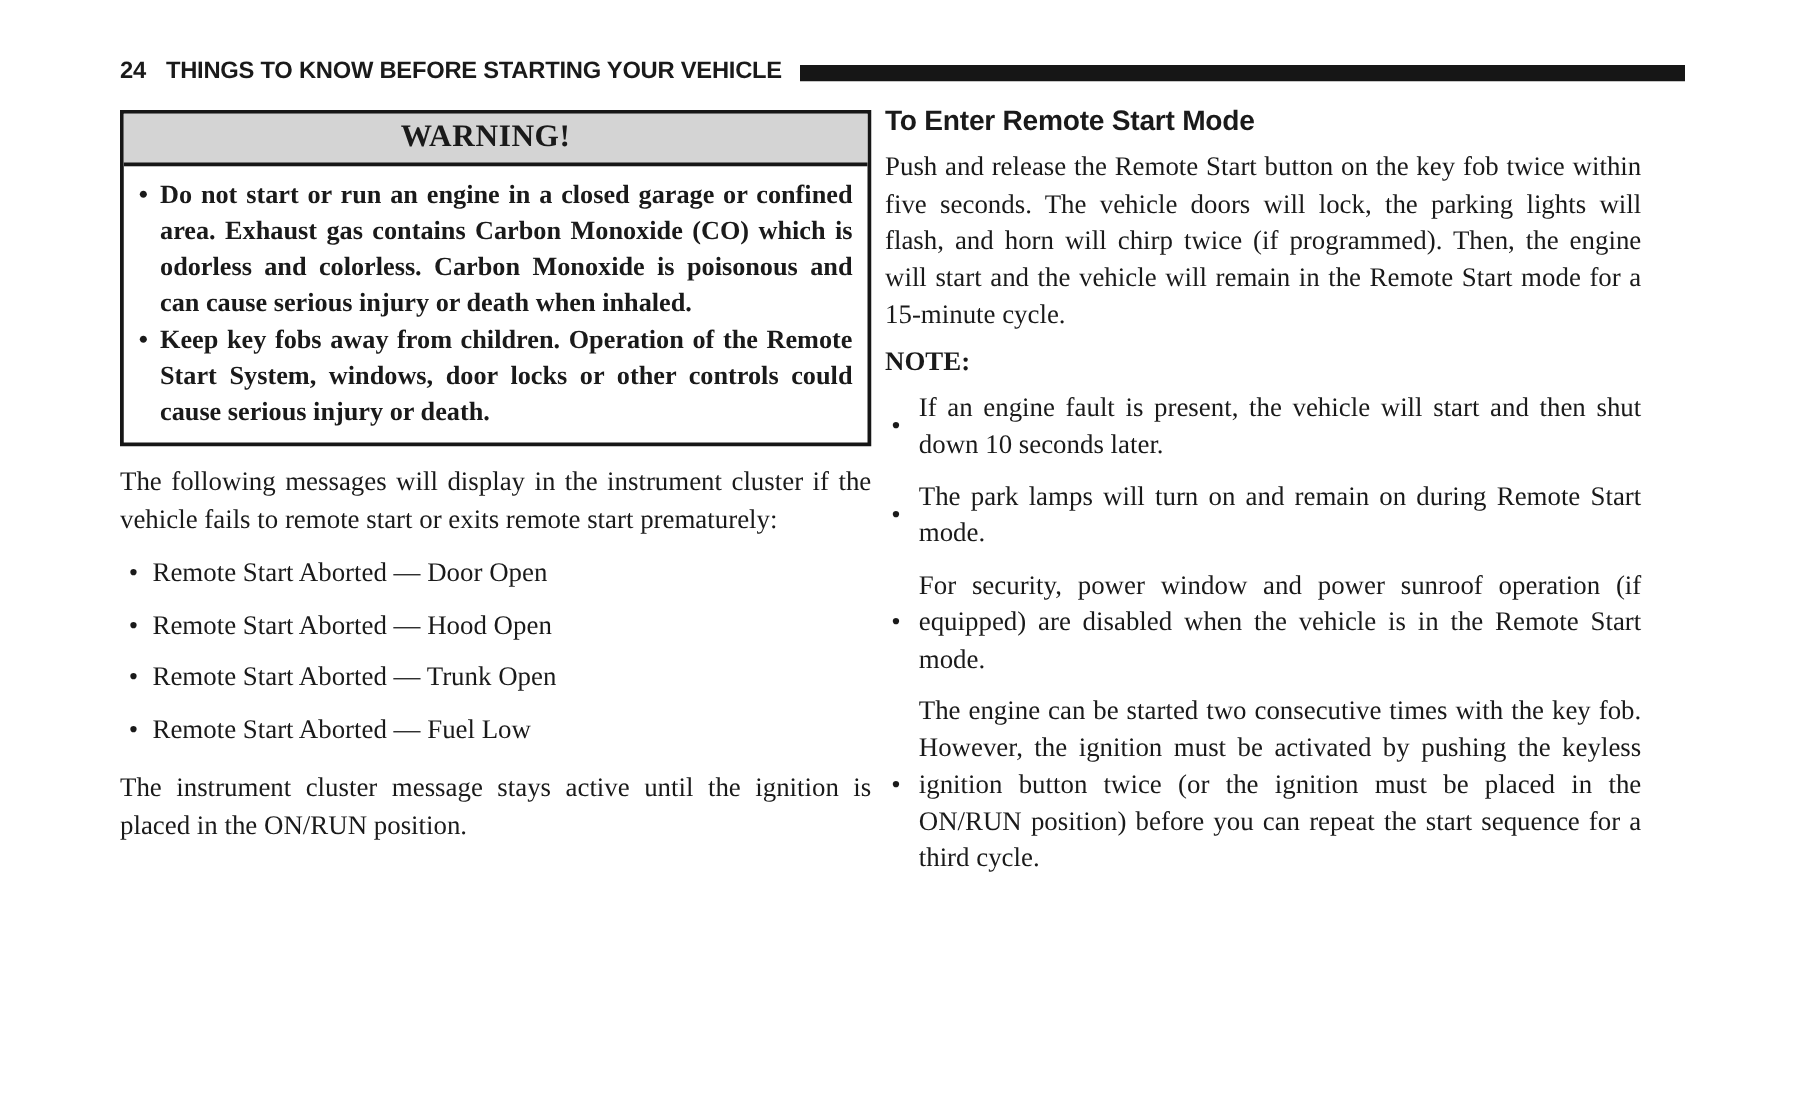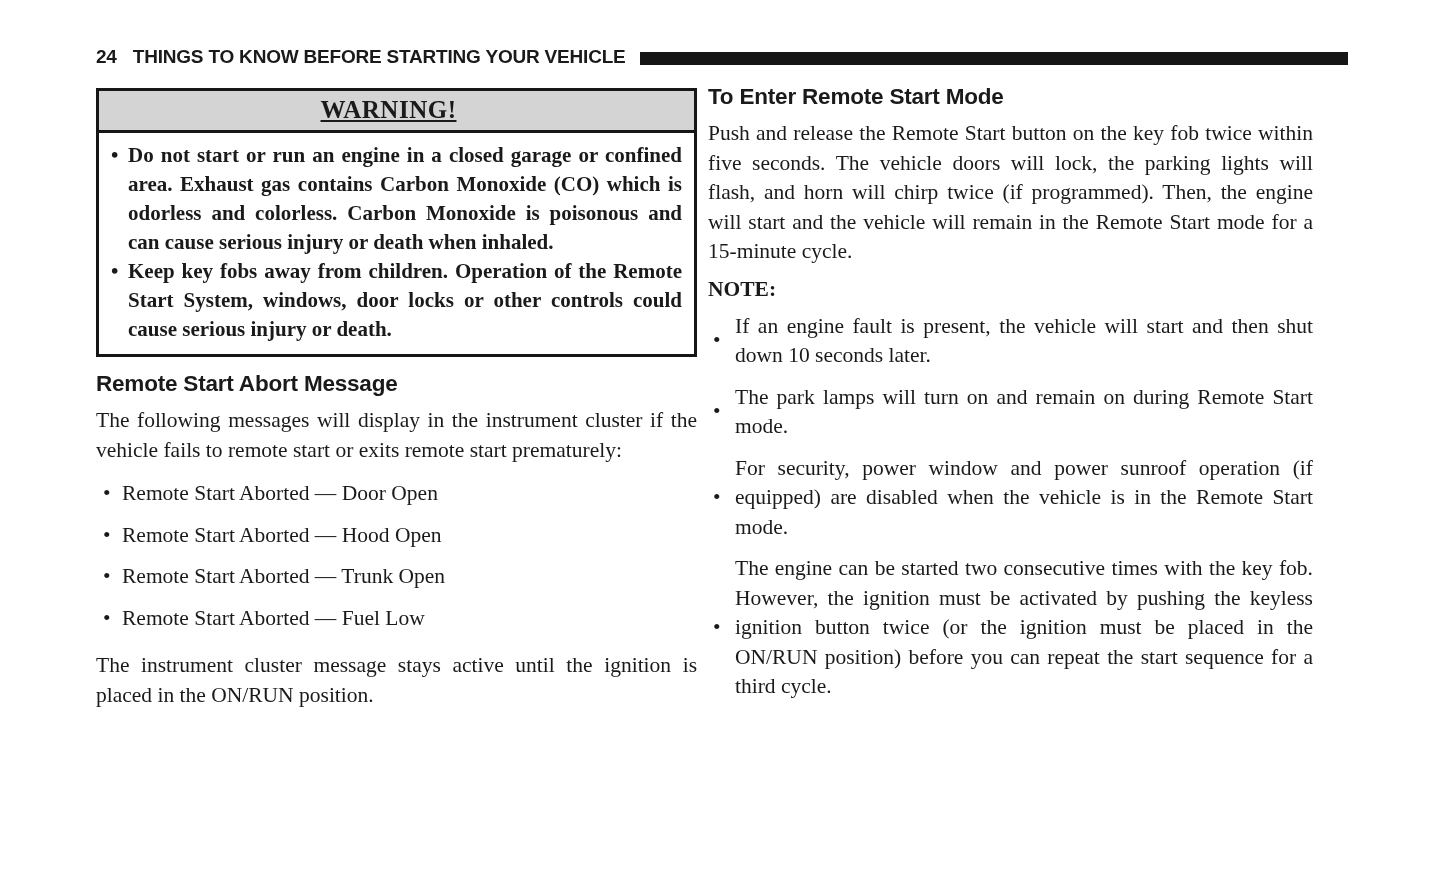--- a/index.html
+++ b/index.html
@@ -48,21 +48,20 @@
     margin-bottom: 14px;
   }
   .warning-head {
     background: #d4d4d4;
     border-bottom: 3px solid #161616;
     text-align: center;
     font-weight: bold;
     font-size: 25px;
     padding: 5px 16px 6px 0;
     letter-spacing: 0.5px;
-    text-decoration: underline;
   }
   .warning-body {
     padding: 8px 12px 10px 12px;
     font-weight: bold;
     font-size: 21px;
     line-height: 29px;
     border-radius: 19px;
   }
   .warning-body .li {
     display: flex;
@@ -132,21 +131,20 @@
           <span class="li-bullet"></span>
           <span class="li-text">Do not start or run an engine in a closed garage or confined area. Exhaust gas contains Carbon Monoxide (CO) which is odorless and colorless. Carbon Monoxide is poisonous and can cause serious injury or death when inhaled.</span>
         </div>
         <div class="li">
           <span class="li-bullet"></span>
           <span class="li-text">Keep key fobs away from children. Operation of the Remote Start System, windows, door locks or other controls could cause serious injury or death.</span>
         </div>
       </div>
     </div>
 
-    <div class="section-title">Remote Start Abort Message</div>
 
     <div class="para">The following messages will display in the instrument cluster if the vehicle fails to remote start or exits remote start prematurely:</div>
 
     <div class="blist abort-list">
       <div class="li">
         <span class="li-bullet"></span>
         <span class="li-text">Remote Start Aborted — Door Open</span>
       </div>
       <div class="li">
         <span class="li-bullet"></span>

